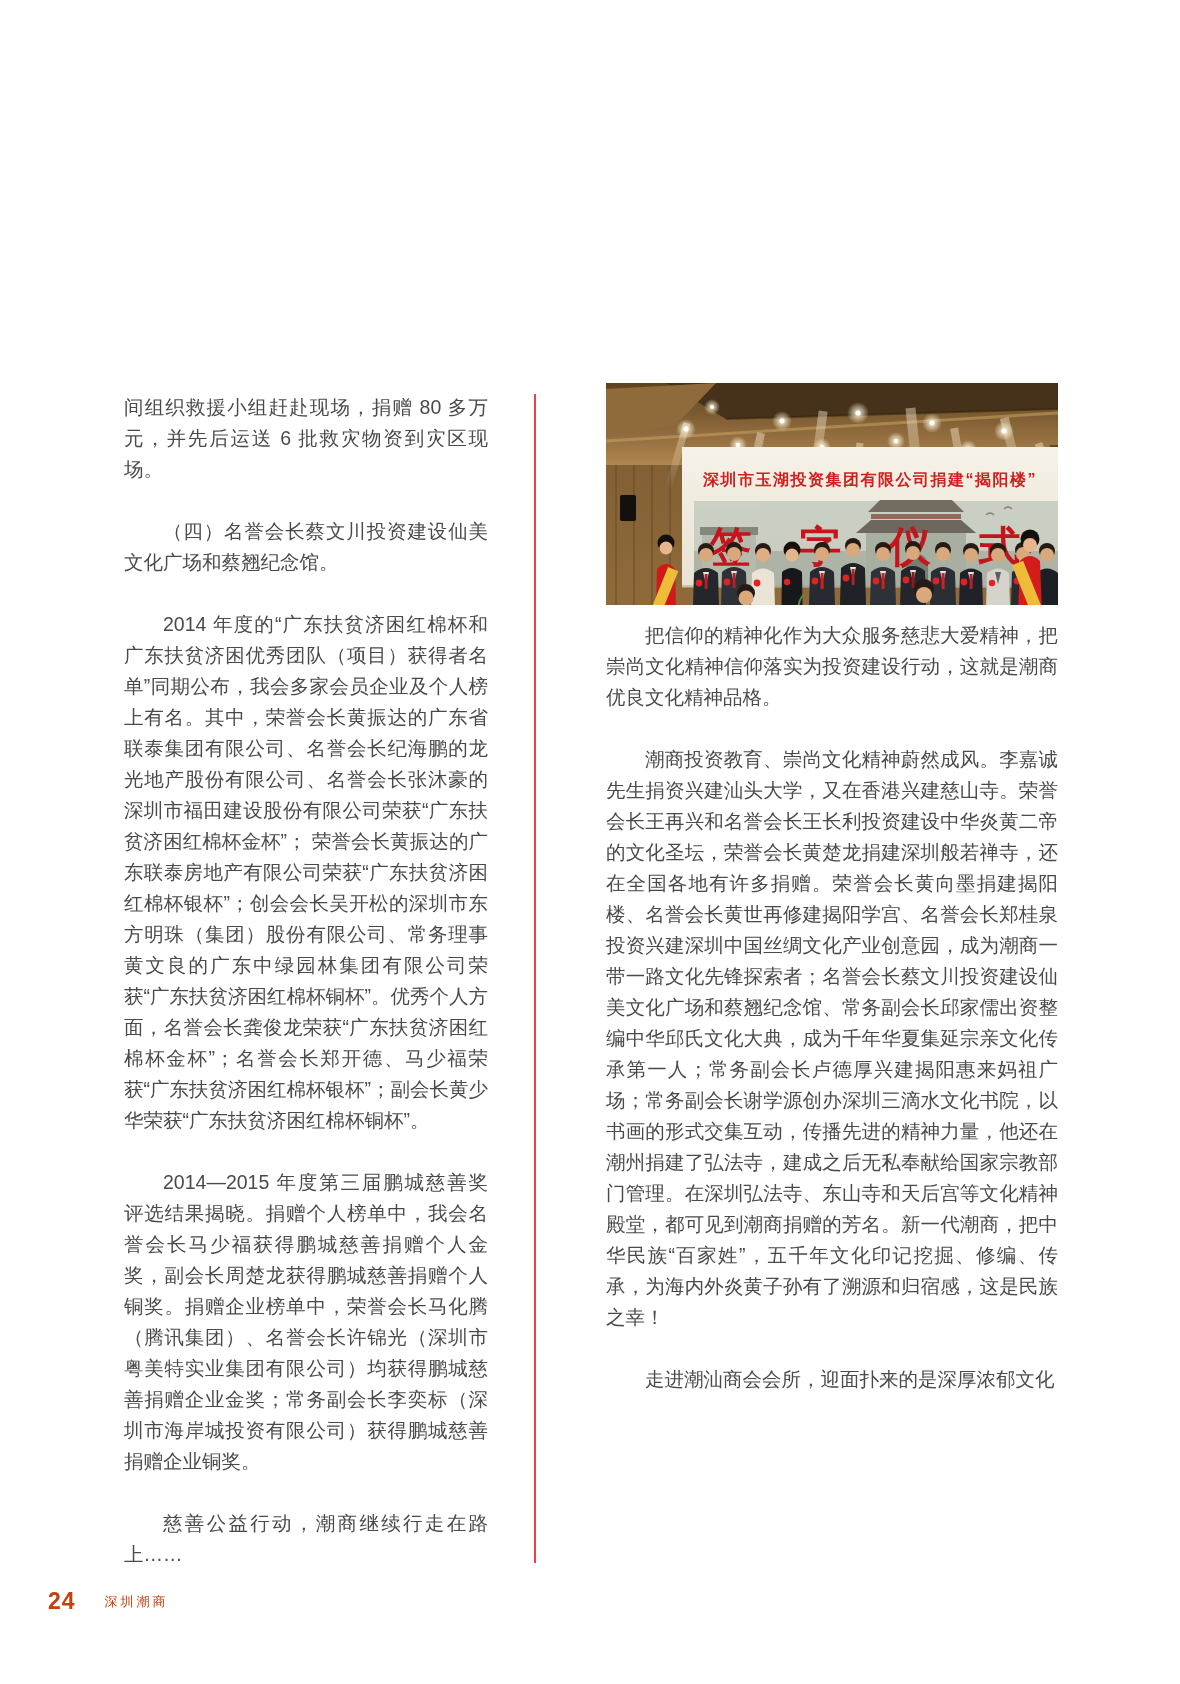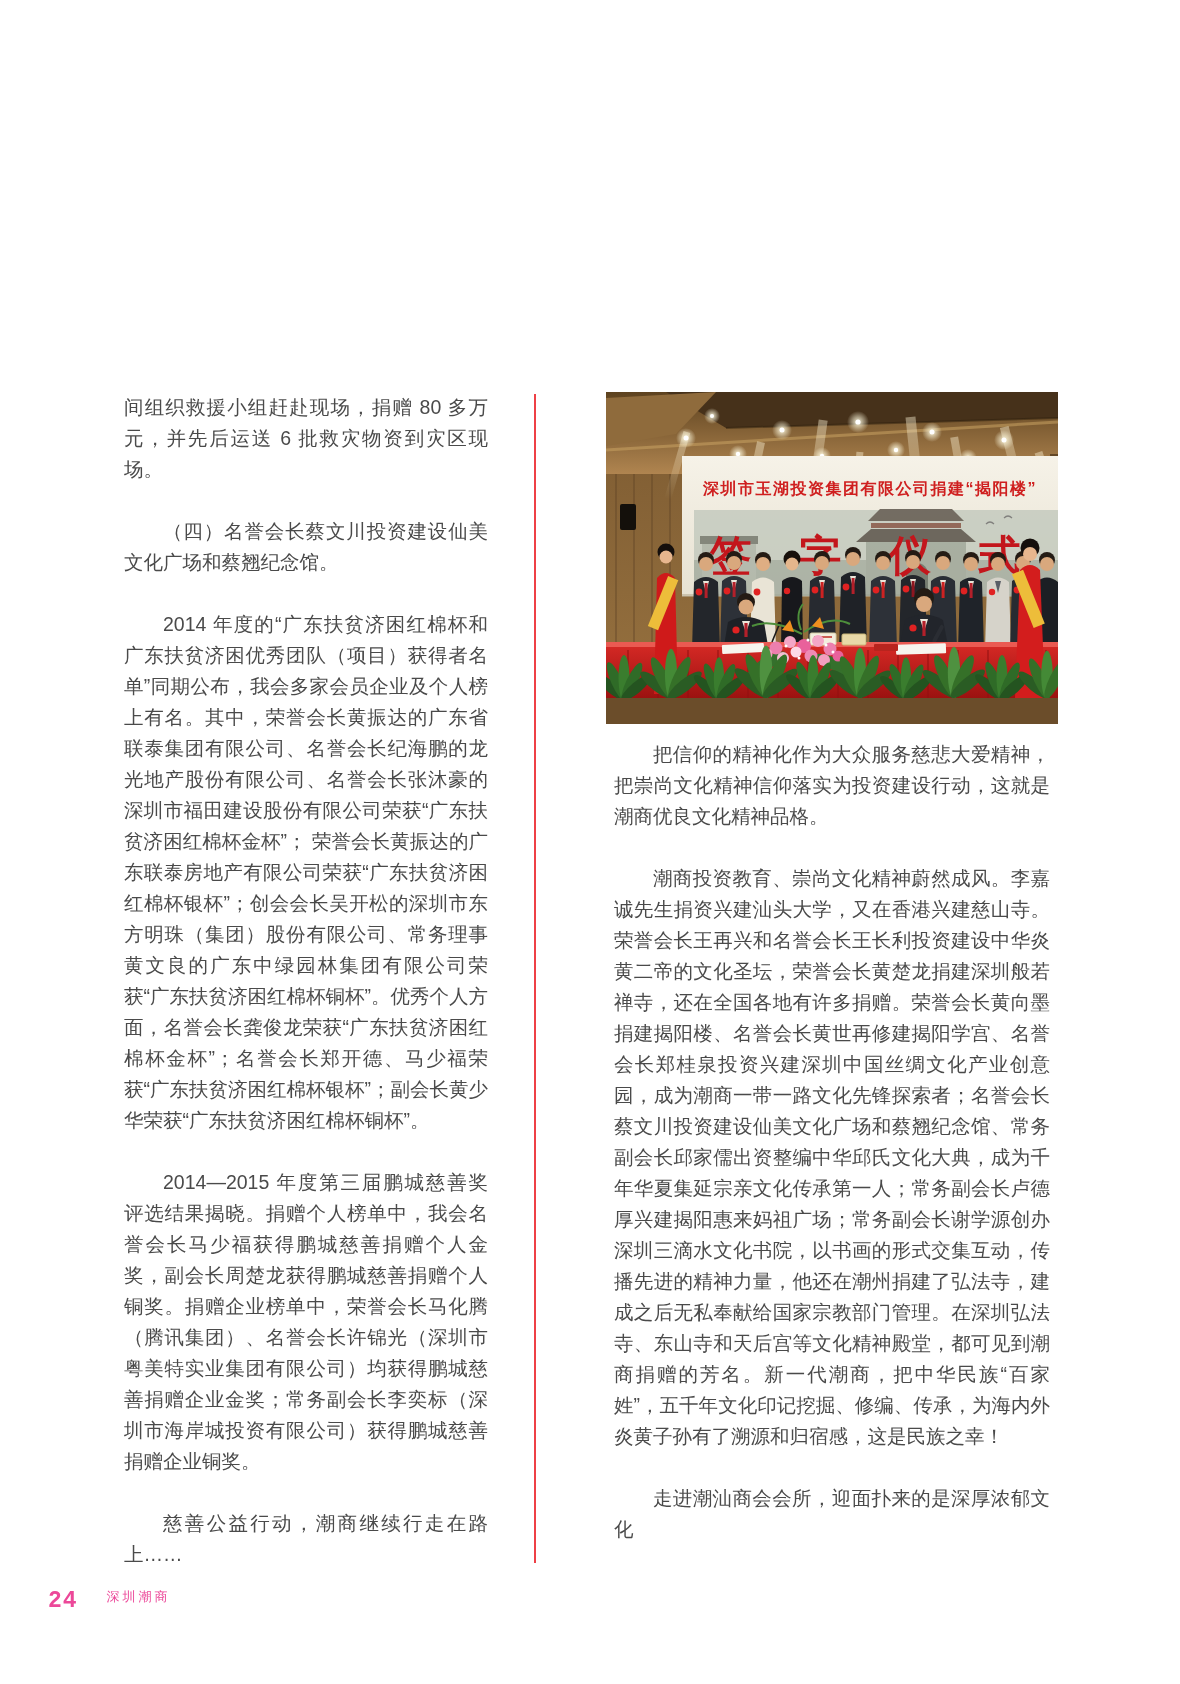--- a/index.html
+++ b/index.html
@@ -8,29 +8,29 @@
   
   .left-col{position:absolute;left:108px;top:392px;width:364px;margin-left:16px;}
   .left-col p{margin:0;font-size:19.5px;line-height:31px;color:#4a4a4a;
               text-align:justify;}
   .left-col p + p{margin-top:31px;}
   .indent{text-indent:2em;}
   
   .divider{position:absolute;left:534px;top:394px;width:2px;height:1169px;background:#ee4046;}
   
   .right-col{position:absolute;left:606px;top:383px;width:452px;}
-  .photo{position:relative;width:452px;height:332px;background:#6b4d2a;overflow:hidden;margin-top:9px;}
+  .photo{position:relative;width:452px;height:222px;background:#6b4d2a;overflow:hidden;}
   .photo svg{display:block;}
   .caption{margin-top:11px;width:452px;font-family:"Liberation Serif",serif;font-style:italic;
            font-size:19px;line-height:36px;letter-spacing:1px;color:#5d5d5d;text-align:justify;}
-  .right-body p{margin:8px;font-size:19.5px;line-height:31px;color:#4a4a4a;text-align:justify;text-indent:2em;}
+  .right-body p{margin:0;font-size:19.5px;line-height:31px;color:#4a4a4a;text-align:justify;text-indent:2em;}
   .right-body p:first-child{margin-top:15px;}
   .right-body p + p{margin-top:31px;}
   
-  .footer{position:absolute;left:48px;top:1588px;display:flex;align-items:flex-start;color:#ec4899;font-family:Liberation Mono, monospace;}
+  .footer{position:absolute;left:48px;top:1588px;display:flex;align-items:center;color:#c2410c;}
   .footer .num{font-size:23px;font-weight:bold;letter-spacing:1px;}
   .footer .mag{font-size:13px;margin-left:29px;letter-spacing:3px;}
   .svg-title{font-family:"Liberation Sans",sans-serif;font-weight:bold;}
 </style>
 </head>
 <body>
 
 <div class="page">
 
   <div class="left-col">

